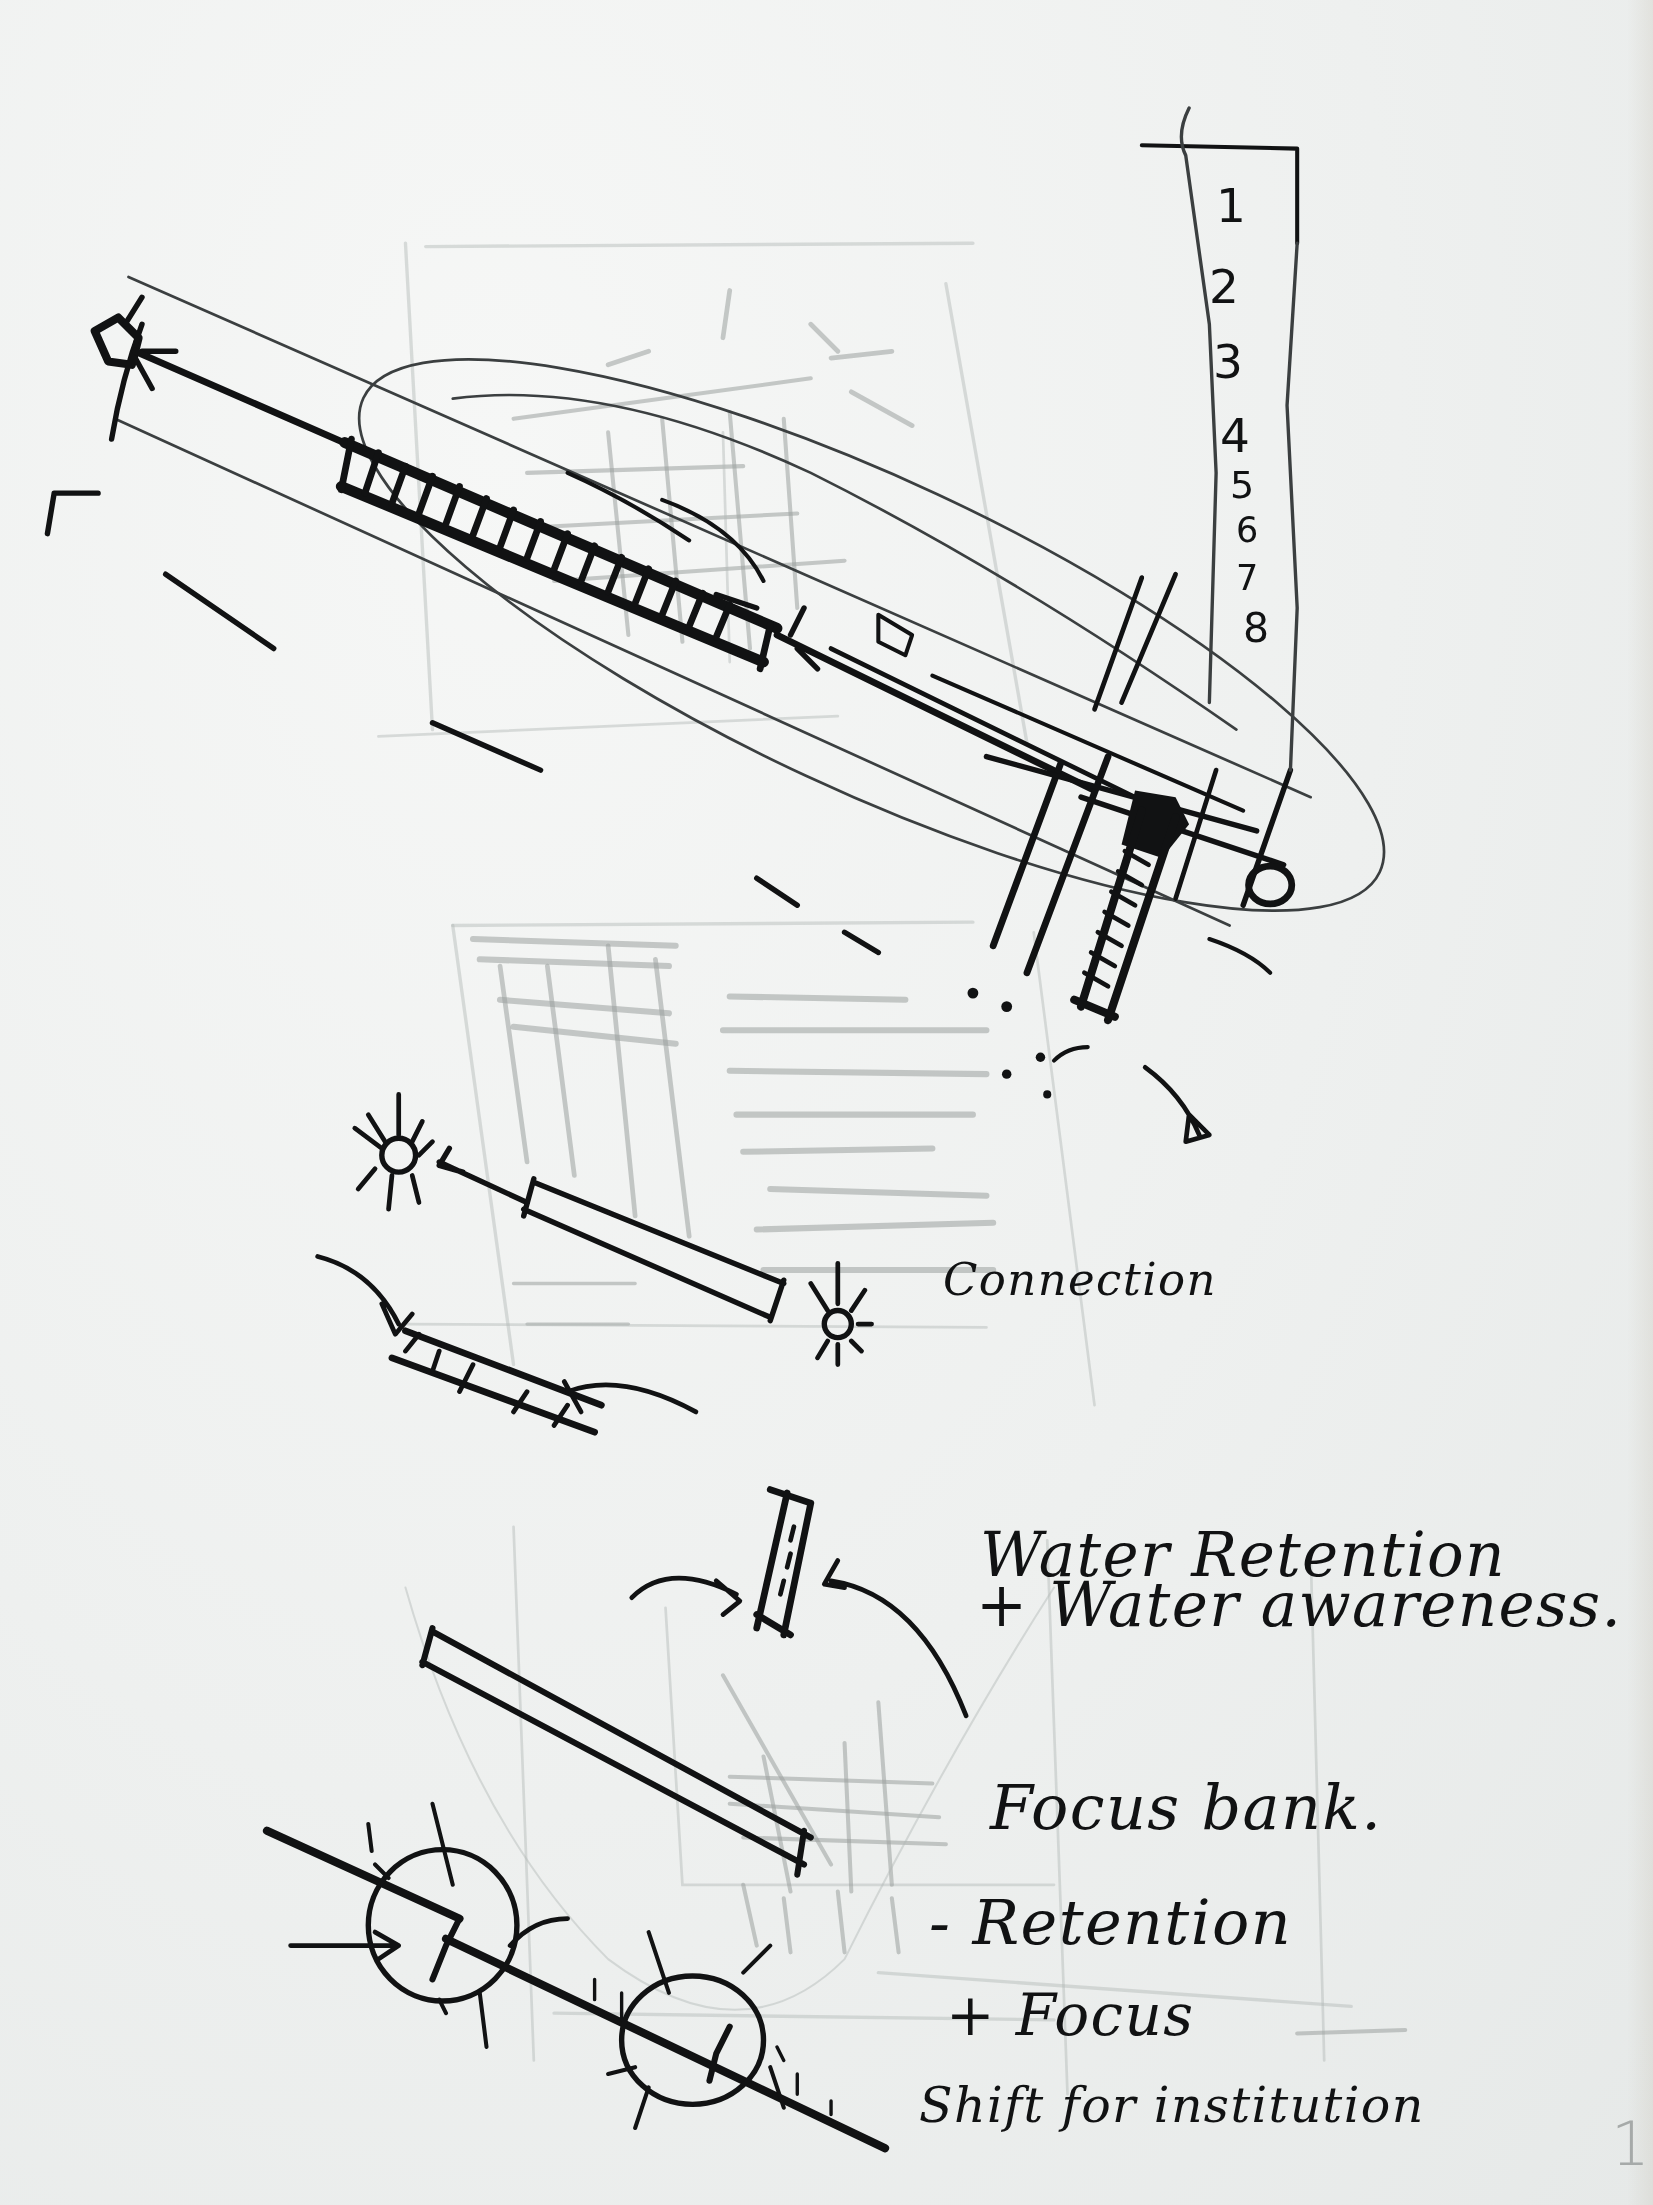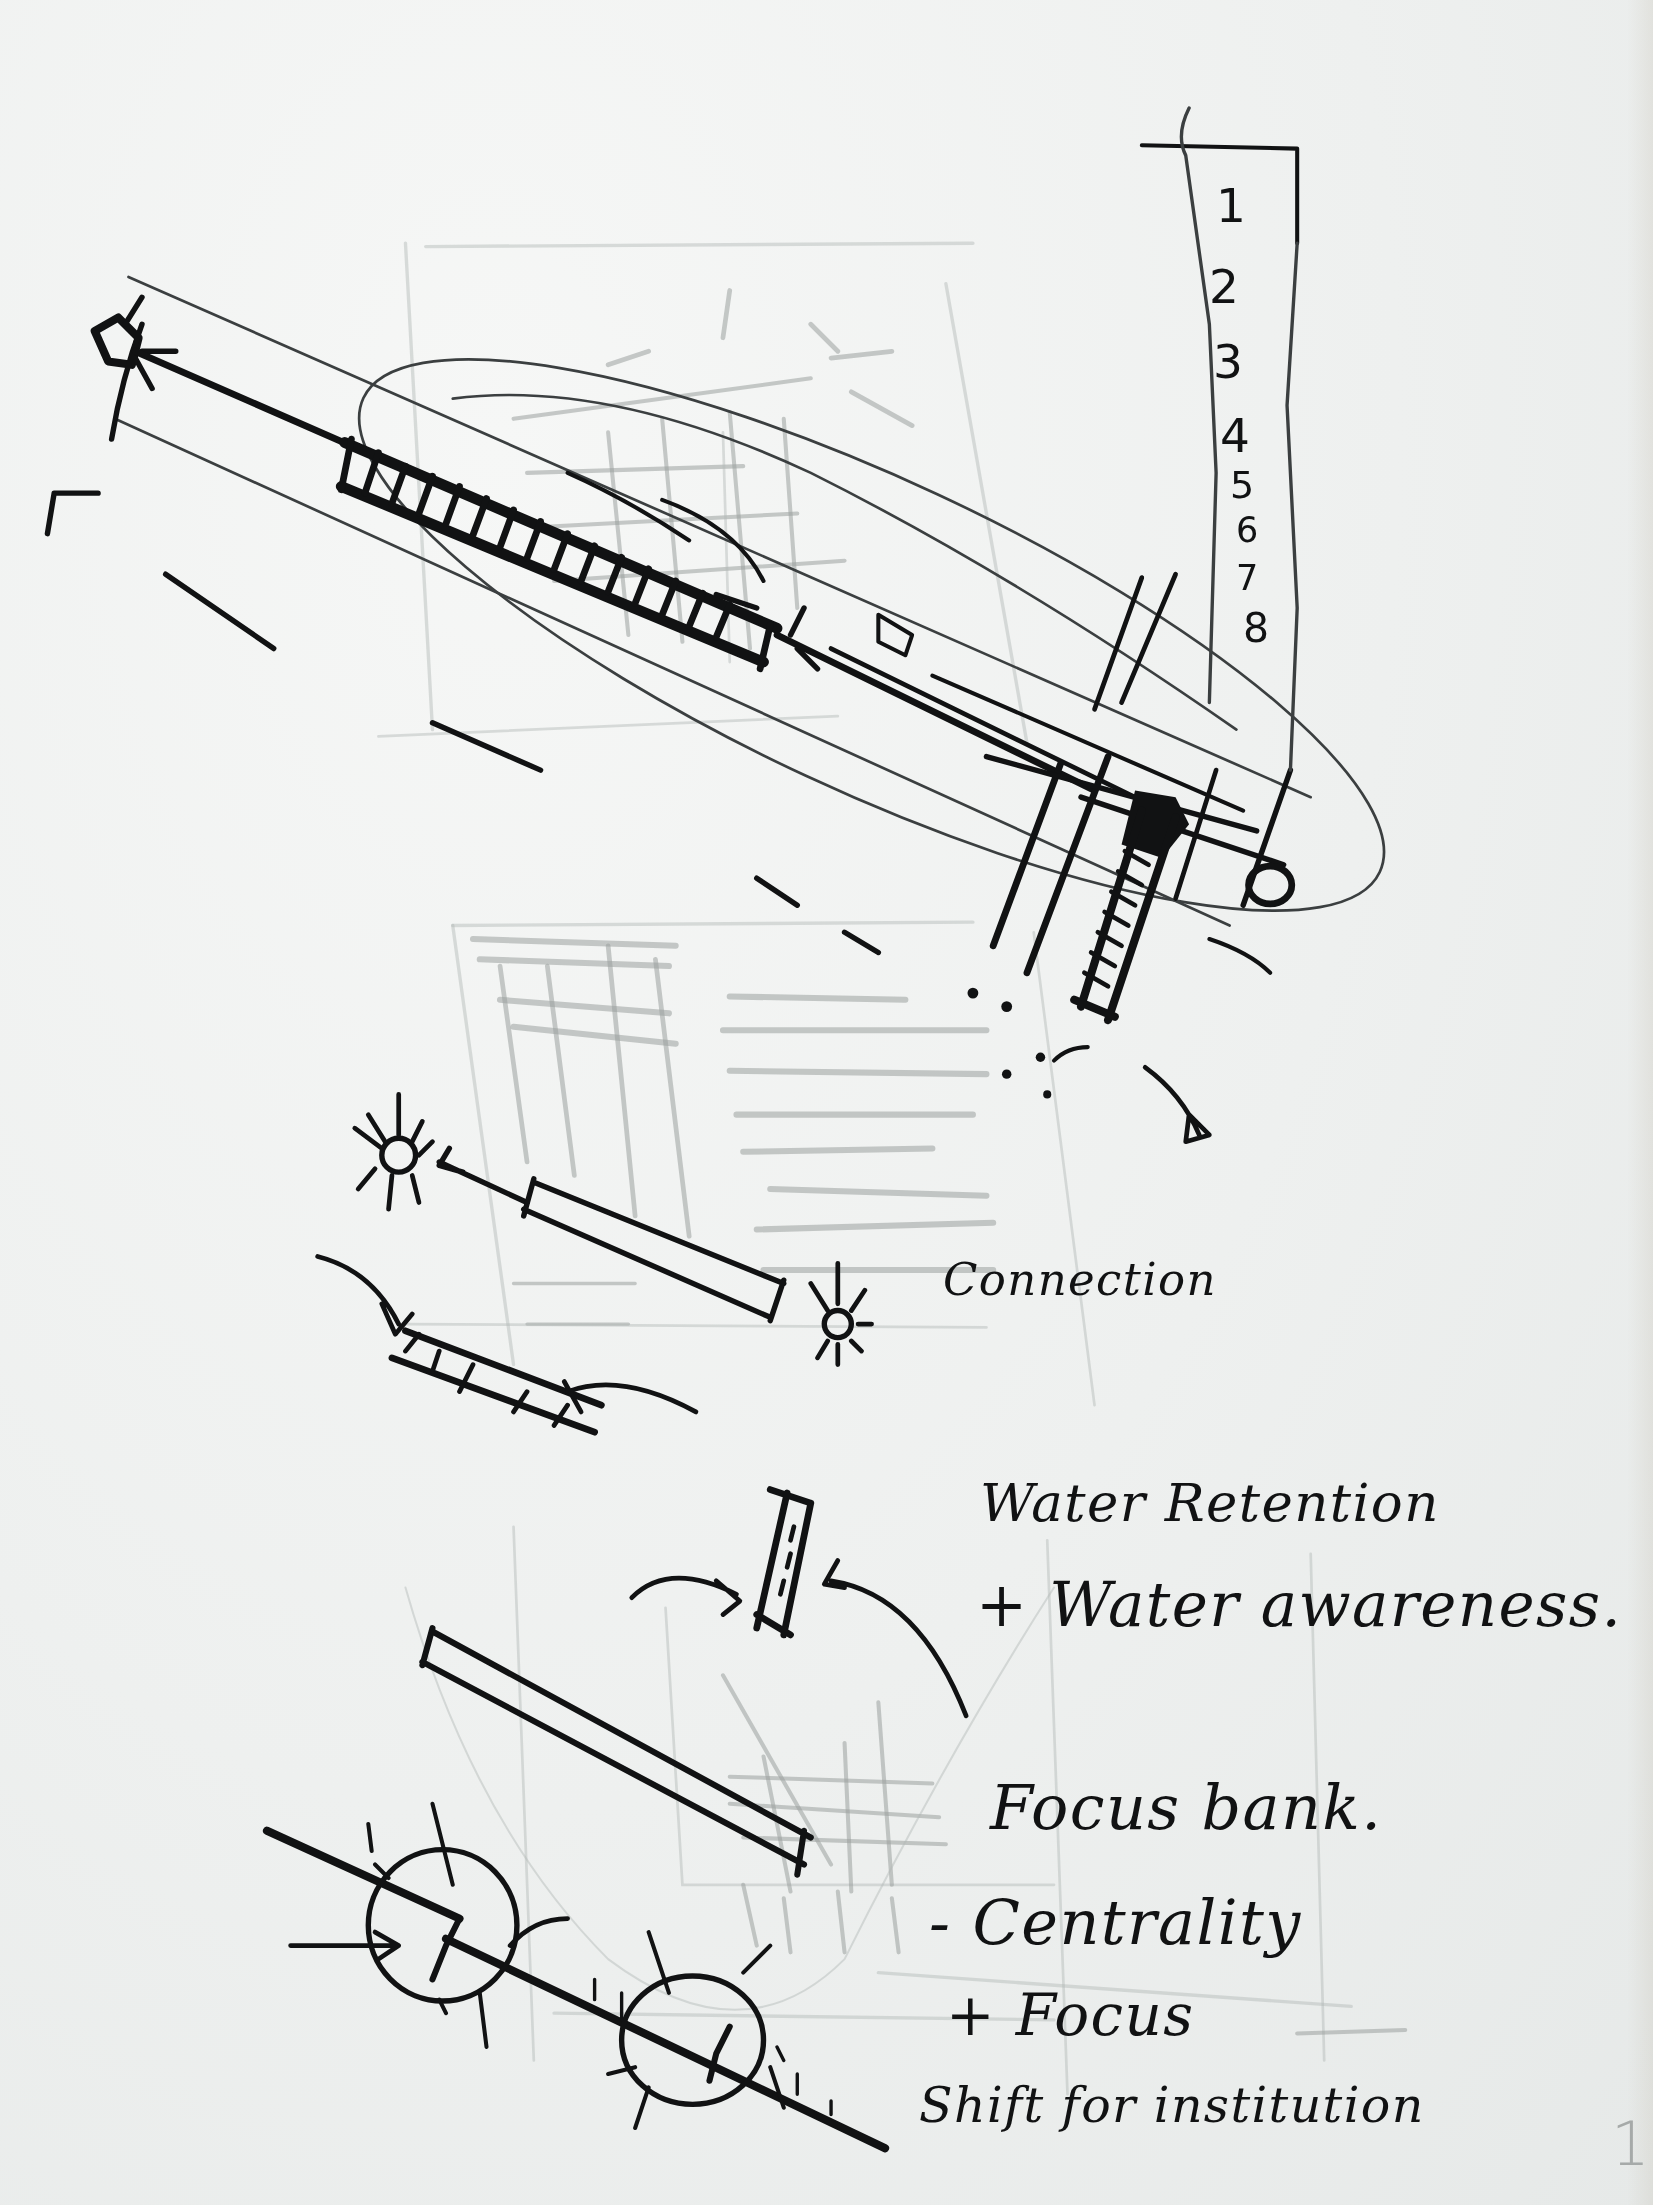--- a/index.html
+++ b/index.html
@@ -203,24 +203,24 @@
   <span class="list-num" style="left:1213px; top:338px;">3</span>
   <span class="list-num" style="left:1220px; top:412px;">4</span>
   <span class="list-num" style="left:1230px; top:466px; font-size:38px;">5</span>
   <span class="list-num" style="left:1236px; top:513px; font-size:35px;">6</span>
   <span class="list-num" style="left:1236px; top:561px; font-size:35px;">7</span>
   <span class="list-num" style="left:1243px; top:608px; font-size:41px;">8</span>
 </div>
 
 <div class="label" style="left:943px; top:1257px; font-size:45px;">Connection</div>
 
-<div class="label" style="left:980px; top:1476px; font-size:53px;">Water Retention</div>
+<div class="label" style="left:980px; top:1524px; font-size:61px;">Water Retention</div>
 <div class="label" style="left:976px; top:1574px; font-size:61px;">+ Water awareness.</div>
 
 <div class="label" style="left:990px; top:1777px; font-size:62px;">Focus bank.</div>
 
-<div class="label" style="left:929px; top:1892px; font-size:62px;">- Centrality</div>
+<div class="label" style="left:929px; top:1892px; font-size:62px;">- Retention</div>
 <div class="label" style="left:946px; top:1986px; font-size:58px;">+ Focus</div>
 
 <div class="label" style="left:919px; top:2081px; font-size:49px;">Shift for institution</div>
 
 <div class="page-num" style="left:1611px; top:2108px;">1</div>
 
 
 </body></html>

